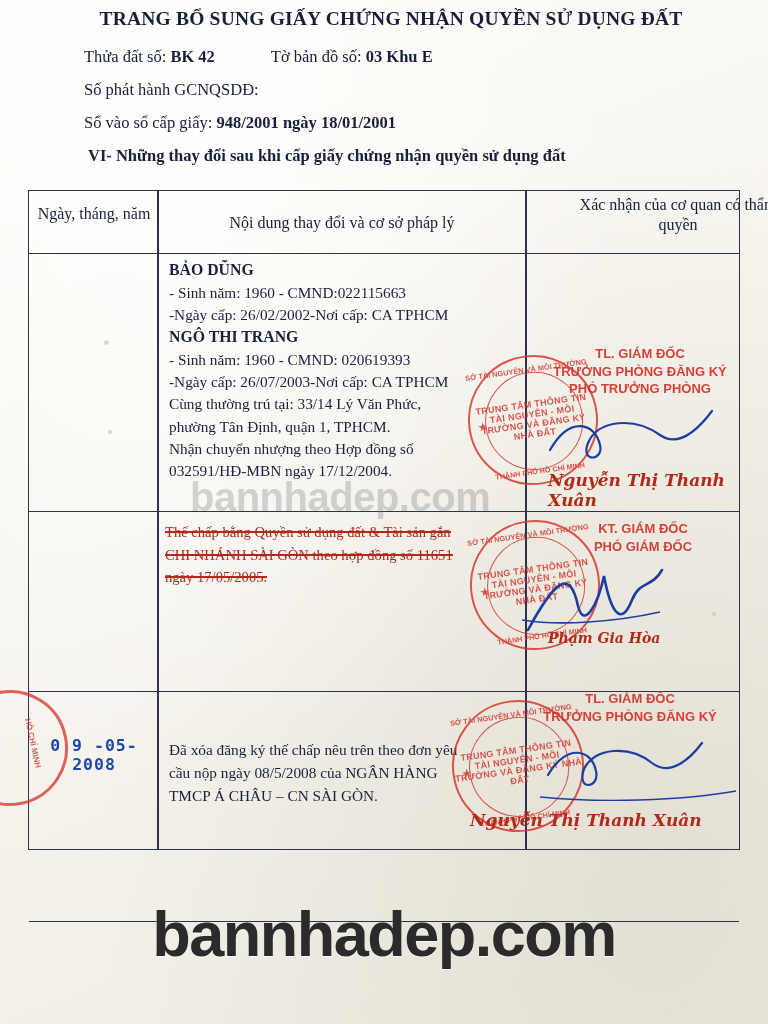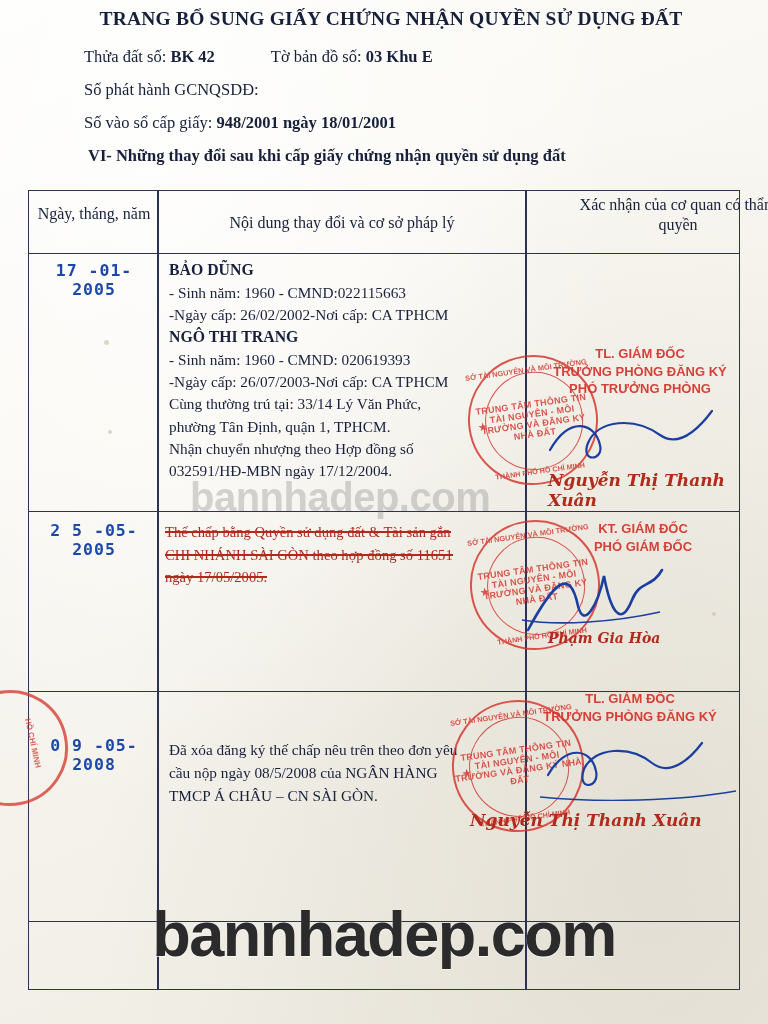--- a/index.html
+++ b/index.html
@@ -56,21 +56,21 @@
   .l2 { top: 80px; left: 84px; }
   .l3 { top: 113px; left: 84px; }
   .l4 { top: 146px; left: 88px; font-weight: bold; }
 
   
   .tbl {
     position: absolute;
     left: 28px;
     top: 190px;
     width: 712px;
-    height: 800px;
+    height: 660px;
     border: 1.6px solid #2b3350;
     box-sizing: border-box;
   }
   .vline {
     position: absolute;
     top: 0;
     bottom: 0;
     width: 1.6px;
     background: #2b3350;
   }
@@ -326,35 +326,33 @@
     <div class="vline v2"></div>
     <div class="hline h-head"></div>
     <div class="hline h-r1"></div>
     <div class="hline h-r2"></div>
     <div class="hline h-r3"></div>
 
     <div class="th th-date">Ngày, tháng, năm</div>
     <div class="th th-content">Nội dung thay đổi và cơ sở pháp lý</div>
     <div class="th th-confirm">Xác nhận của cơ quan có thẩm quyền</div>
 
-    <div class="date-cell d1">17 -01- 2005</div>
     <div class="content-cell c1">
       <div class="name">BẢO DŨNG</div>
       <div class="row">- Sinh năm: 1960          - CMND:022115663</div>
       <div class="row">-Ngày cấp: 26/02/2002-Nơi cấp: CA TPHCM</div>
       <div class="name">NGÔ THI TRANG</div>
       <div class="row">- Sinh năm: 1960          - CMND: 020619393</div>
       <div class="row">-Ngày cấp: 26/07/2003-Nơi cấp: CA TPHCM</div>
       <div class="row">Cùng thường trú tại: 33/14 Lý Văn Phức,</div>
       <div class="row">phường Tân Định, quận 1, TPHCM.</div>
       <div class="row">Nhận chuyển nhượng theo Hợp đồng số</div>
       <div class="row">032591/HĐ-MBN ngày 17/12/2004.</div>
     </div>
 
-    <div class="date-cell d2">2 5 -05- 2005</div>
     <div class="content-cell c2">
       <div><span class="stk">Thế chấp bằng Quyền sử dụng đất &amp; Tài sản gắn</span></div>
       <div><span class="stk">CHI NHÁNH SÀI GÒN theo hợp đồng số 11651</span></div>
       <div><span class="stk">ngày 17/05/2005.</span></div>
     </div>
 
     <div class="date-cell d3">0 9 -05- 2008</div>
     <div class="content-cell c3">
       <div>Đã xóa đăng ký thế chấp nêu trên theo đơn yêu</div>
       <div>cầu nộp ngày 08/5/2008 của NGÂN HÀNG</div>

